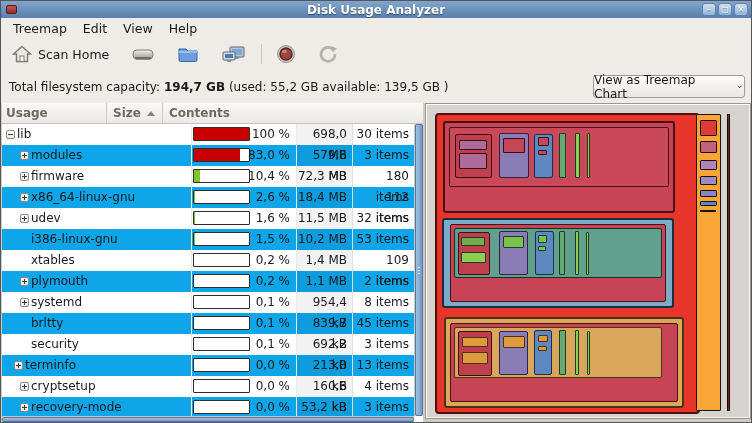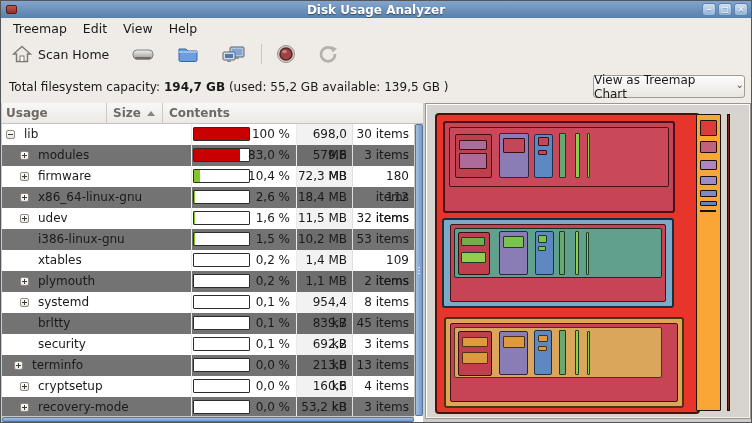--- a/index.html
+++ b/index.html
@@ -40,30 +40,30 @@
   .main { position:absolute; left:1px; right:1px; top:103px; bottom:1px; background:#cfccc6; }
 
   
   .table-area { position:absolute; left:1px; top:0; width:421px; bottom:0; background:#fff; }
   .thead { position:absolute; left:0; right:0; top:0; height:21px; background:linear-gradient(#f9f8f7,#ebe9e6); border-bottom:1px solid #c6c2bb; display:flex; }
   .th { font-weight:bold; color:#6e6a63; line-height:20px; padding-left:6px; border-right:1px solid #cdc9c2; display:flex; align-items:center; gap:6px; }
   .th-folder{ width:190px; } .th-usage{ width:105px; padding-left:4px;align-items:flex-end; } .th-size{ width:56px; } .th-contents{ width:62px; }
   .sort-arrow { width:0; height:0; border-left:4px solid transparent; border-right:4px solid transparent; border-bottom:5px solid #8a857c; }
   .tbody { position:absolute; left:0; top:21px; right:9px; bottom:6px; overflow:hidden; }
   .trow { display:flex; height:21px; line-height:21px; background:#fff; }
-  .trow.alt { background:#737373; }
+  .trow.alt { background:#0ea5e9; }
   .cell-folder { width:190px; display:flex; align-items:center; border-right:1px solid #eceae6; }
   .cell-usage { width:105px; position:relative; border-right:1px solid #eceae6; }
   .cell-size  { width:56px; text-align:right; padding-right:5px; background:rgba(0,0,0,.05); border-right:1px solid #e2dfda; }
   .cell-contents { width:61px; text-align:right; padding-right:5px; }
   .expander { position:relative; width:9px; height:9px; border:1px solid #8f8a82; background:linear-gradient(#fdfdfc,#e9e7e3); border-radius:2px; flex:0 0 auto; }
   .xh { position:absolute; left:1px; right:1px; top:3px; height:1px; background:#3c3c3c; }
   .xv { position:absolute; top:1px; bottom:1px; left:3px; width:1px; background:#3c3c3c; }
   .spacer { width:9px; flex:0 0 auto; }
-  .fname { margin-left:9px; white-space:nowrap; }
+  .fname { margin-left:2px; white-space:nowrap; }
   .bar { position:absolute; left:1px; top:3px; width:57px; height:14px; border:1px solid #2c2c2c; background:#fff; border-radius:1px; }
   .bar-fill { position:absolute; left:0; top:0; bottom:0; }
   .pct { position:absolute; right:6px; top:0; }
 
   
   .vscroll { position:absolute; top:21px; right:0; bottom:6px; width:9px; background:#ccc8c2; }
   .vthumb { position:absolute; inset:0 0 0 1px; background:linear-gradient(90deg,#a5c0e0,#7498c9); border:1px solid #55779f; border-radius:2px; }
   .grip { position:absolute; left:2px; right:2px; top:50%; height:1px; background:#dce8f5; box-shadow:0 -3px 0 #dce8f5, 0 3px 0 #dce8f5; }
   .hscroll { position:absolute; left:0; right:9px; bottom:0; height:6px; background:#ccc8c2; }
   .hthumb { position:absolute; inset:1px 0 0 0; background:linear-gradient(#a5c0e0,#7498c9); border:1px solid #55779f; border-radius:2px; }

